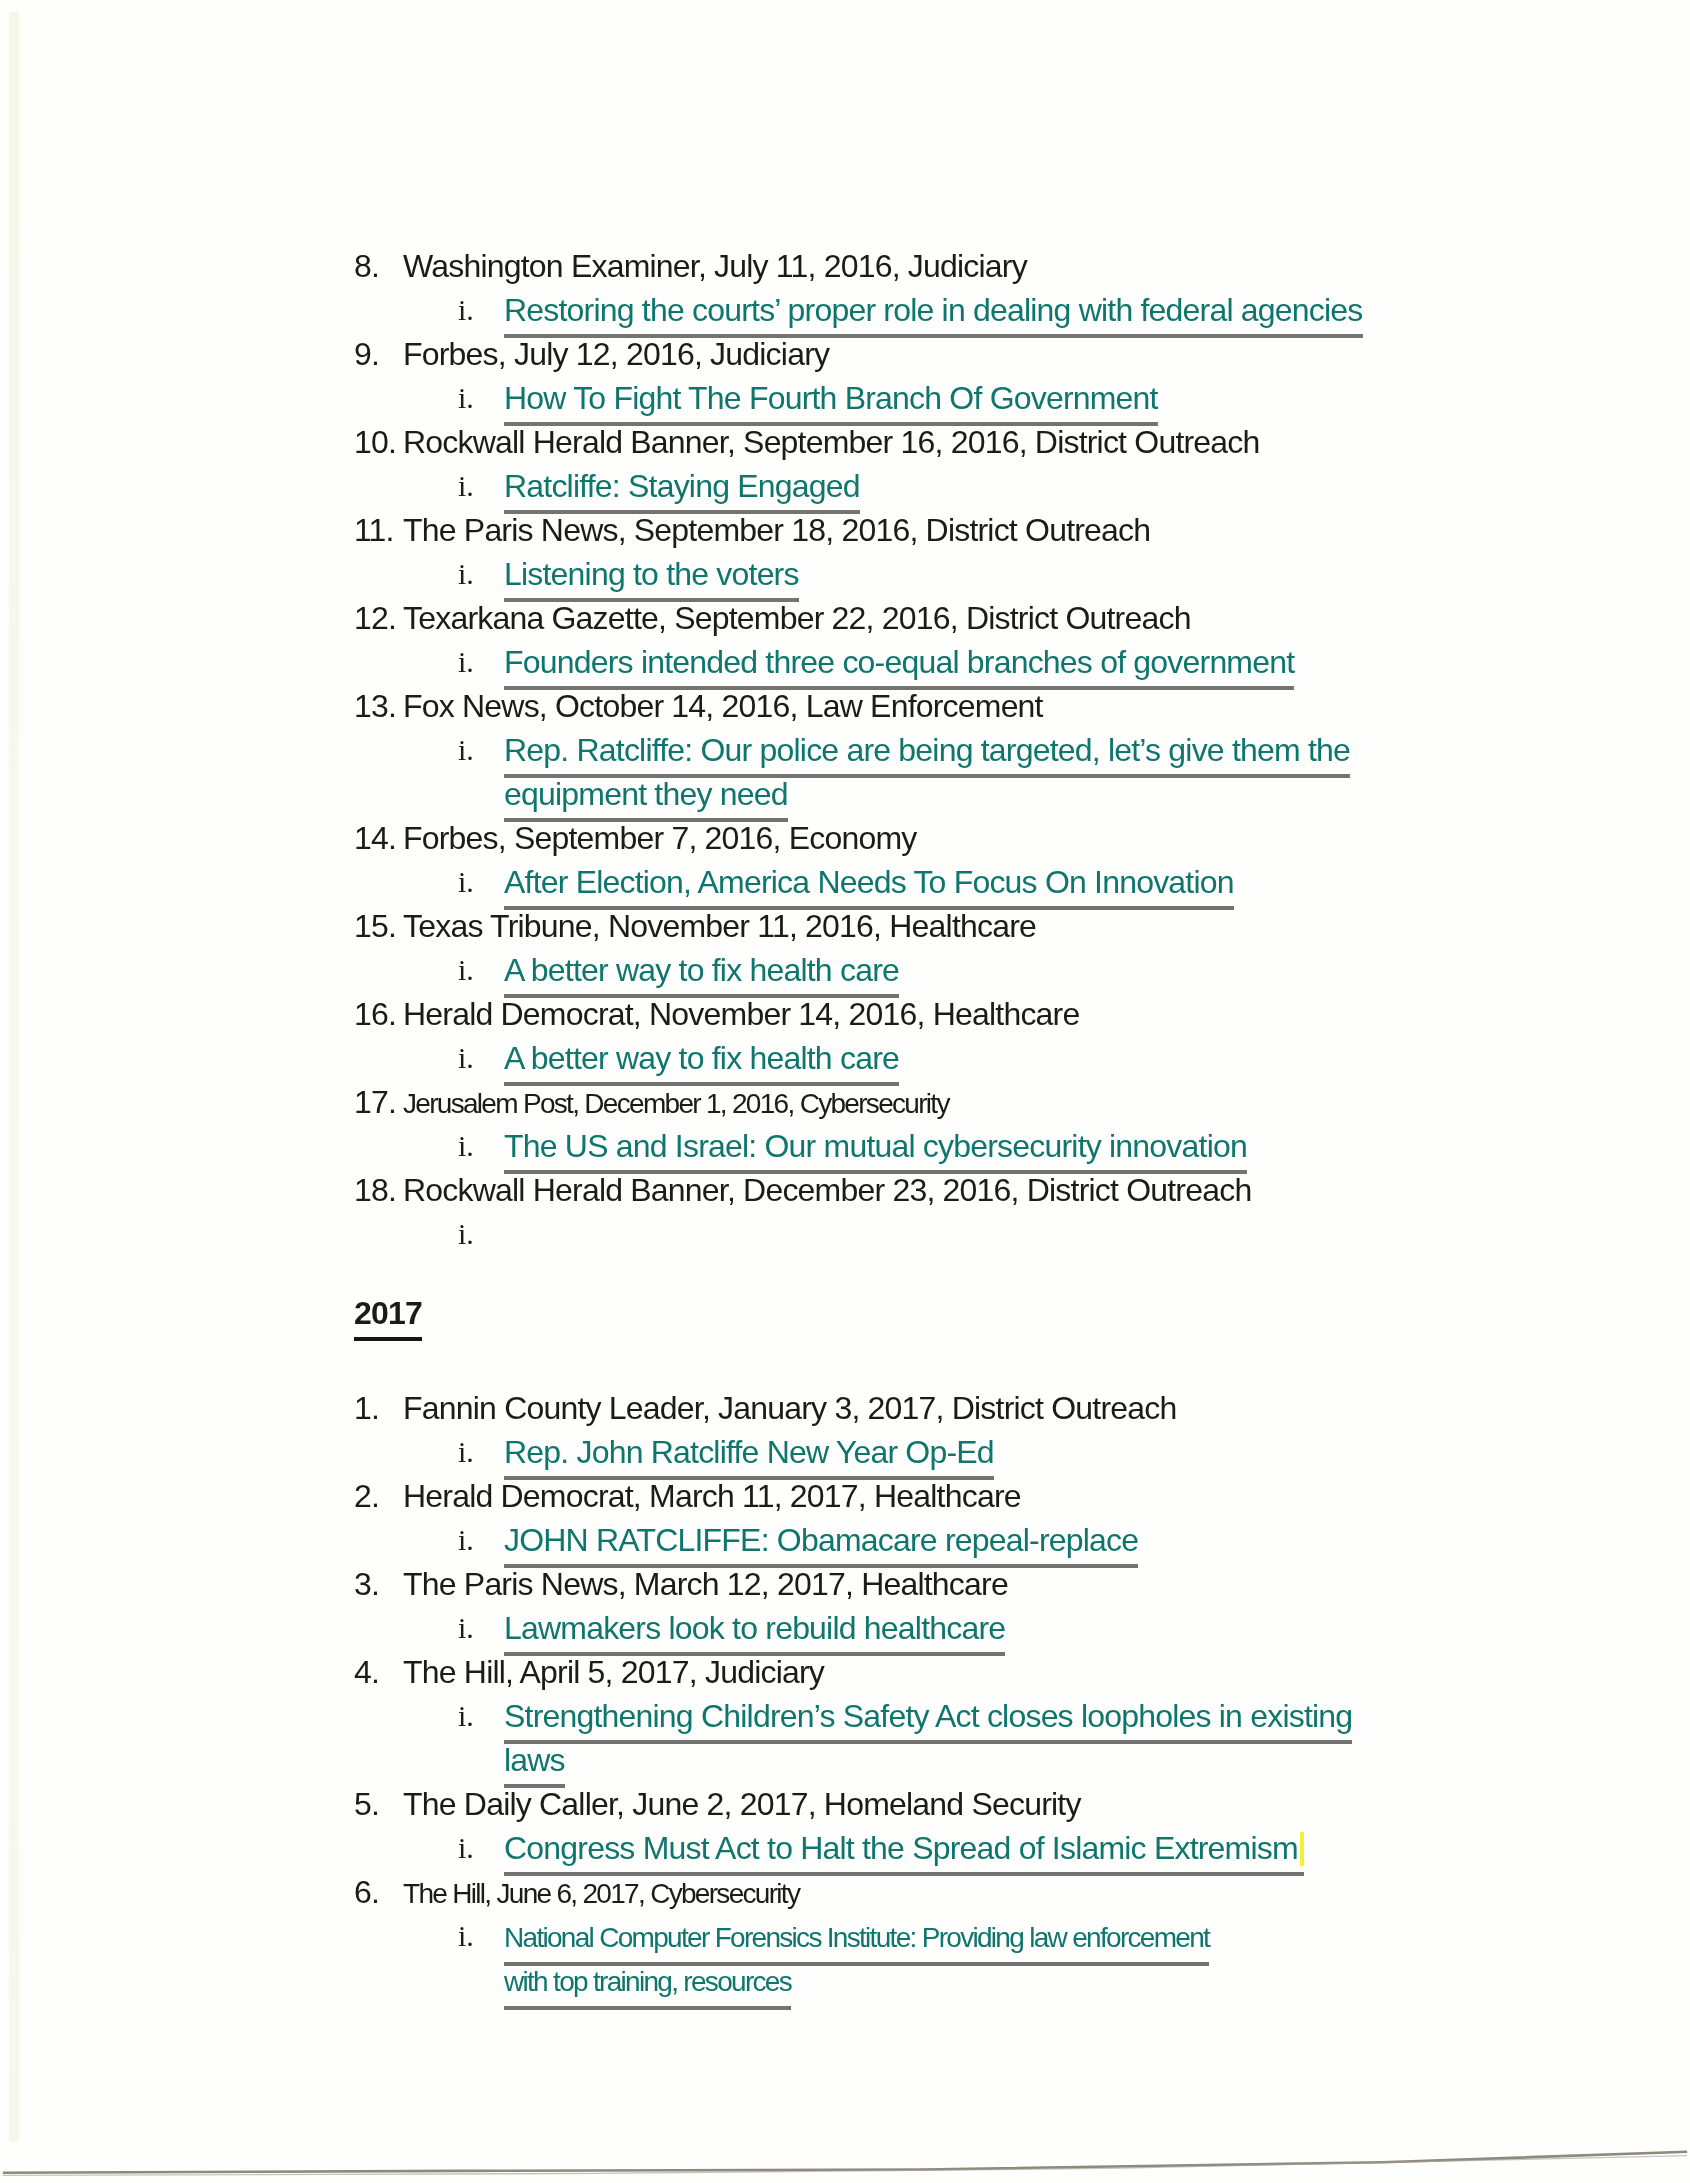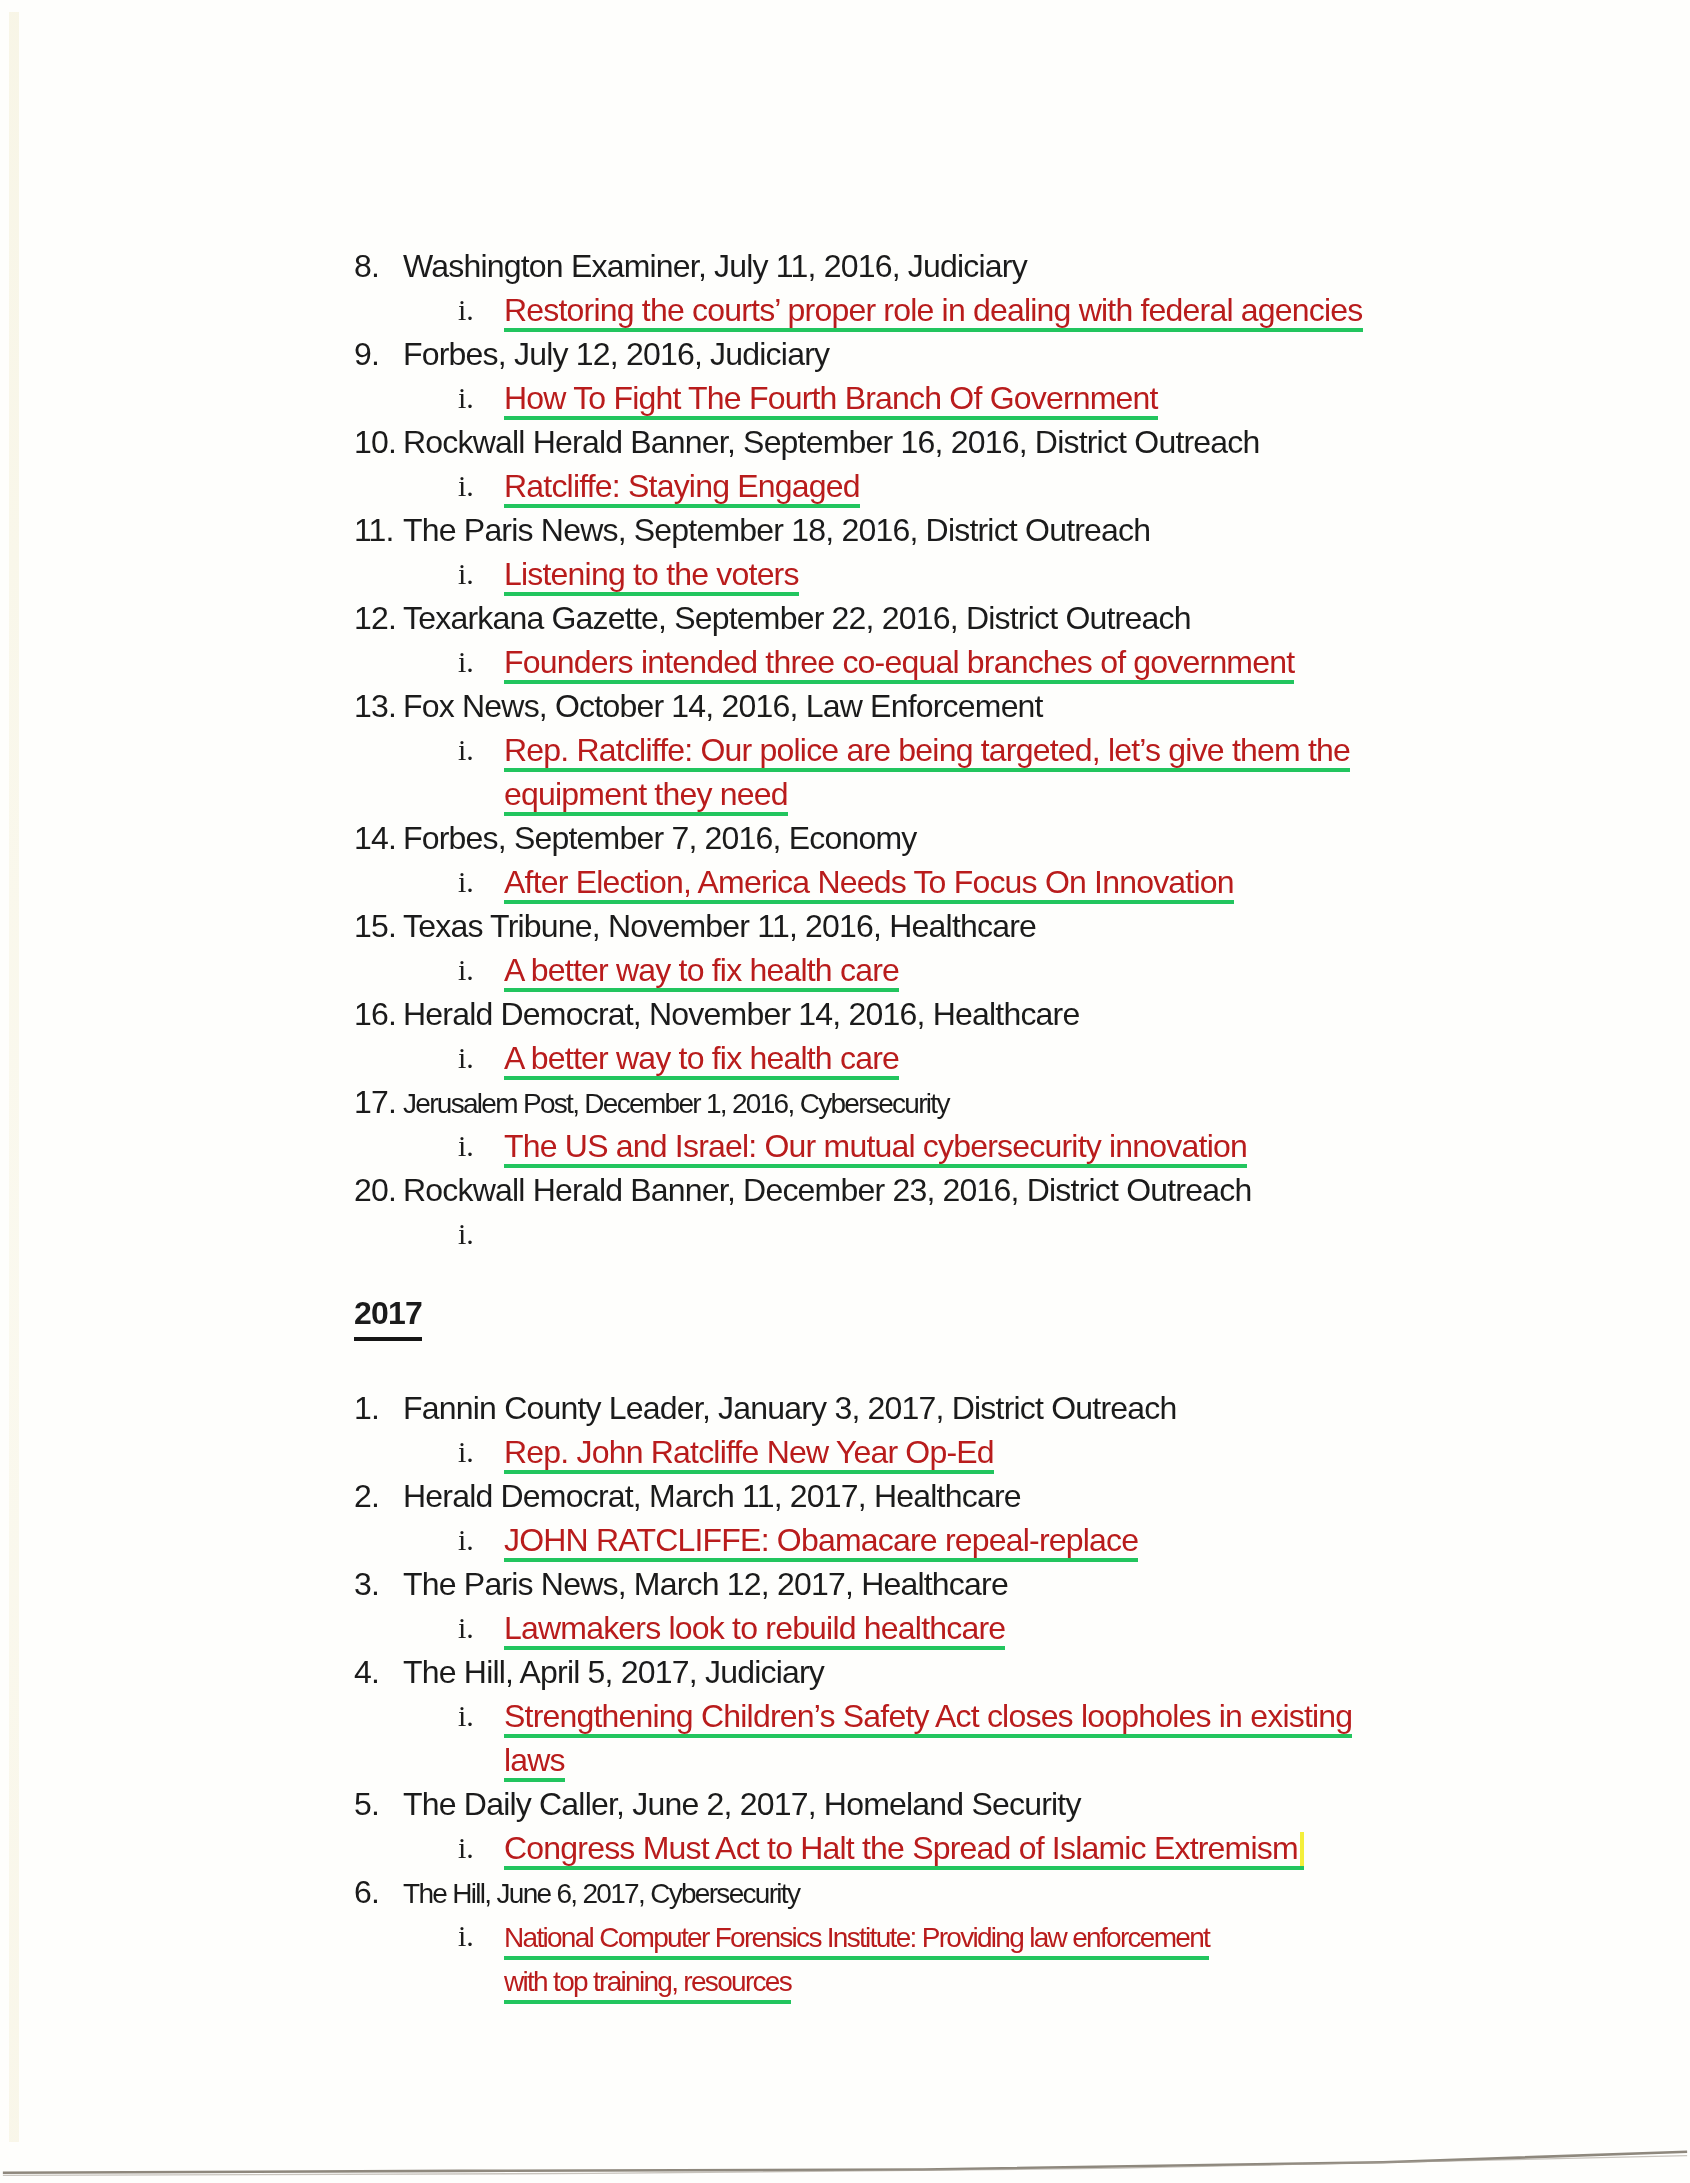--- a/index.html
+++ b/index.html
@@ -45,24 +45,24 @@
     width: 46px;
     flex: 0 0 46px;
     font-family: "Liberation Serif", serif;
     font-size: 30px;
     letter-spacing: 0;
   }
   .link-lines { }
   .link-line { height: 44px; white-space: nowrap; }
   .article-link {
     display: inline-block;
-    color: #b91c1c;
+    color: #0f766e;
     line-height: 36px;
-    padding-bottom: 0;
-    border-bottom: 4px solid #22c55e;
+    padding-bottom: 6px;
+    border-bottom: 4px solid #737373;
     text-decoration: none;
     cursor: pointer;
   }
   .article-link[data-condensed="true"] { letter-spacing: -1.7px; font-size: 28px; }
   .yellow-mark {
     display: inline-block;
     width: 4.6px; height: 34px;
     margin-left: 2px;
     vertical-align: text-bottom;
     background: #f4ef3b;
@@ -193,21 +193,21 @@
 
   <div class="sub">
     <span class="marker">i.</span>
     <span class="link-lines">
             <div class="link-line"><a class="article-link">The US and Israel: Our mutual cybersecurity innovation</a></div>
           </span>
   </div>
 </div>
 
   <div class="item">
-    <div class="item-line"><span class="num">20.</span><span class="src">Rockwall Herald Banner, December 23, 2016, District Outreach</span></div>
+    <div class="item-line"><span class="num">18.</span><span class="src">Rockwall Herald Banner, December 23, 2016, District Outreach</span></div>
 
   <div class="sub">
     <span class="marker">i.</span>
   </div>
 </div>
 
   <div class="heading-row">
     <span class="heading">2017</span>
   </div>
 

